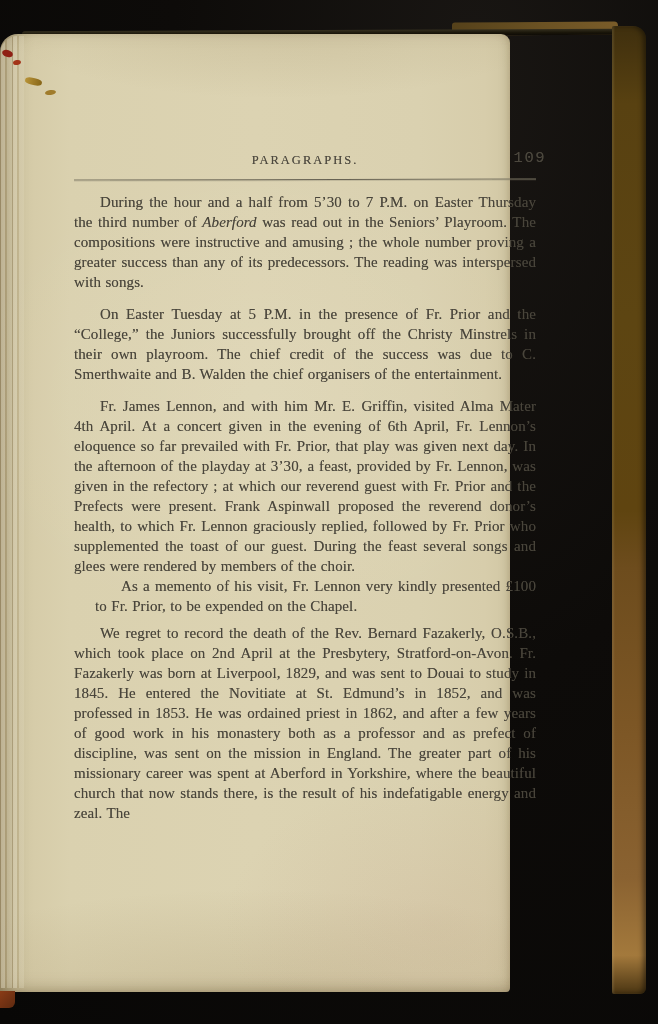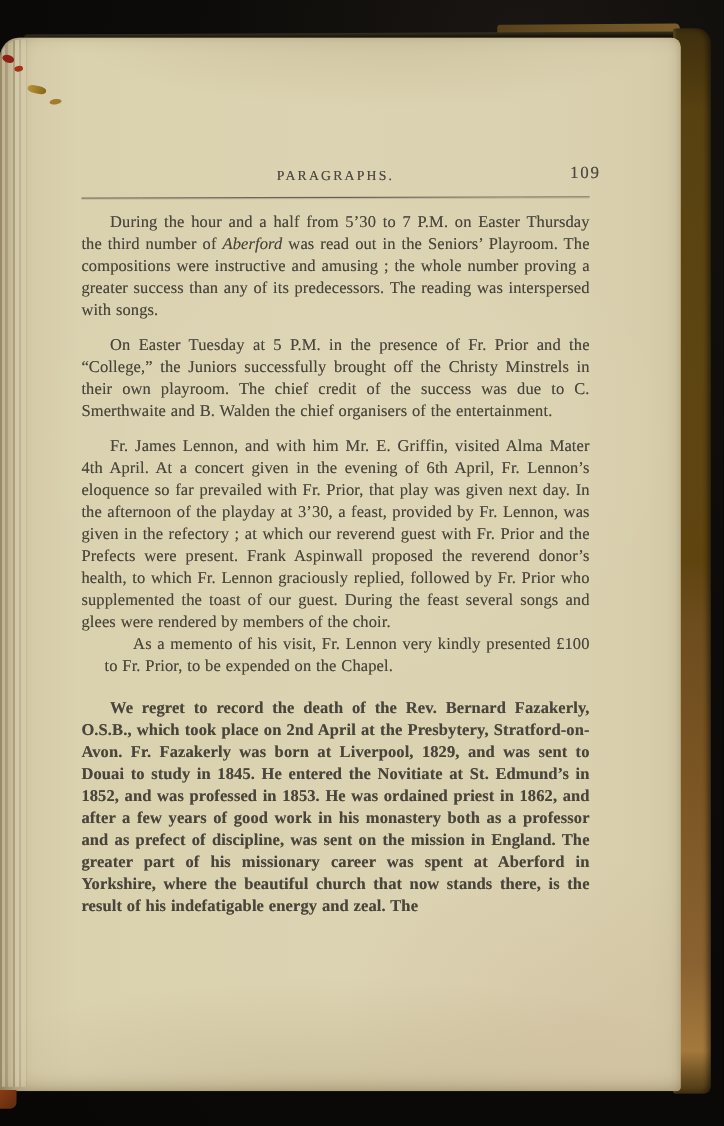--- a/index.html
+++ b/index.html
@@ -28,21 +28,21 @@
     position: absolute; left: 612px; top: 26px; width: 34px; height: 968px;
     background: linear-gradient(180deg,
       #3f2f0e 0%, #584111 8%, #5d4512 30%, #5f4410 50%,
       #6d4c1d 56%, #7c5625 72%, #8a6231 88%, #a3793c 96%, #4a3512 100%);
     border-radius: 2px 13px 6px 2px;
     box-shadow: inset -3px 0 5px rgba(0,0,0,0.45), inset 2px 0 2px rgba(255,235,190,0.12);
   }
 
   
   .page {
-    position: absolute; left: 0; top: 34px; width: 619px; height: 958px;
+    position: absolute; left: 0; top: 34px; width: 510px; height: 958px;
     background:
       radial-gradient(ellipse 300px 210px at 85% 93%, rgba(190,150,125,0.16), transparent 70%),
       radial-gradient(ellipse 430px 330px at 52% 38%, rgba(255,252,240,0.10), transparent 72%),
       radial-gradient(ellipse 520px 150px at 50% 101%, rgba(140,115,70,0.20), transparent 75%),
       radial-gradient(ellipse 420px 120px at 55% -2%, rgba(135,115,70,0.18), transparent 70%),
       linear-gradient(90deg, #c2b692 0px, #cfc5a1 16px, #d6cca9 34px, #dad1af 70px,
         #dcd3b2 50%, #dad1b0 82%, #d7cdab 95%, #d1c7a4 100%);
     border-radius: 18px 9px 4px 0;
     box-shadow: inset 15px 0 20px -10px rgba(95,80,48,0.5),
                 inset -4px 0 8px -4px rgba(120,100,60,0.35),
@@ -79,32 +79,32 @@
     word-spacing: 0.5px;
     text-shadow: 0 0 0.5px rgba(73,69,59,0.55);
   }
   .header { position: relative; height: 20px; }
   .header-title {
     position: absolute; left: 0; right: 0; text-align: center;
     font-size: 12.5px; letter-spacing: 2px; color: #4c483e;
   }
   .page-num {
     position: absolute; right: -10px; top: -2px;
-    font-size: 15.5px; letter-spacing: 1.5px; color: #4c483e;
+    font-size: 15.5px; letter-spacing: 1.5px; color: #4c483e; font-family: Liberation Mono, monospace;
   }
   .rule {
     height: 1px; margin-top: 9px;
     background: linear-gradient(90deg, #7b7663, #645f50 50%, #7b7663);
     box-shadow: 0 1px 0 rgba(120,115,98,0.25);
     transform: rotate(-0.15deg);
   }
   .para { margin: 12px 0 0; text-indent: 26px; }
   .para.first { margin-top: 15px; }
   .para.flush { margin-top: 0; margin-left: 21px; }
-  .para.obit { margin-top: 18px; font-weight: bold; }
+  .para.obit { margin-top: 7px; }
   .book-title { font-style: italic; }
 </style>
 </head>
 <body>
 
 <div class="scene">
 
   <div class="cover-top"></div>
   <div class="top-edge"></div>
   <div class="cover-right"></div>

